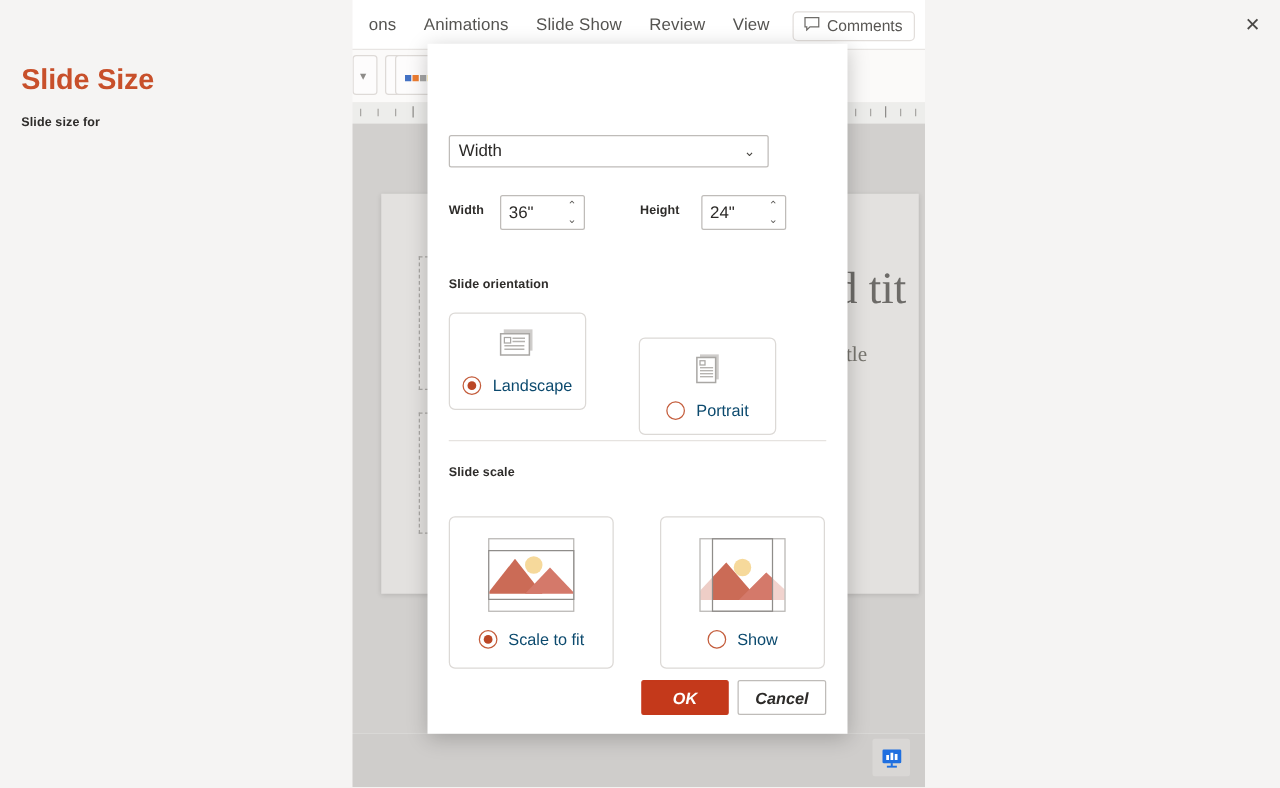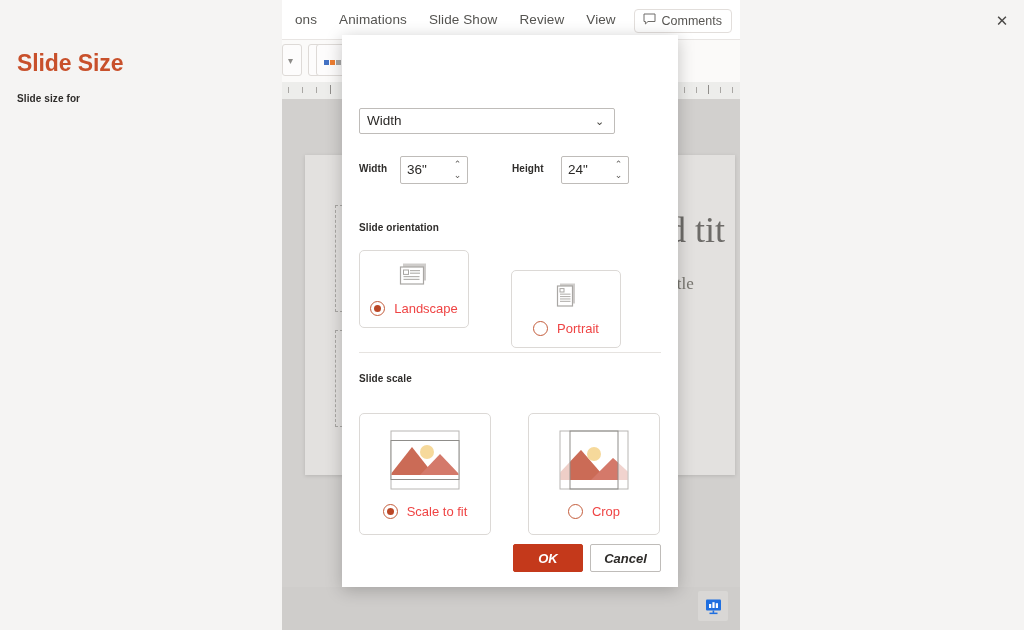--- a/index.html
+++ b/index.html
@@ -367,21 +367,21 @@
   .radio.on::after {
     content: "";
     position: absolute;
     left: 3px; top: 3px;
     width: 7px; height: 7px;
     border-radius: 50%;
     background: #bb4726;
   }
   .opt-text {
     font-size: 13px;
-    color: #ef4444;
+    color: #0c4a6e;
     white-space: nowrap;
   }
 
   .scale-thumb {
     position: absolute;
     left: 50%;
     top: 16px;
     transform: translateX(-50%);
   }
 
@@ -617,20 +617,20 @@
         <g clip-path="url(#cropclip)">
           <polygon points="22,20 48,50 -6,50" fill="#cb6b56"></polygon>
           <polygon points="54,28 78,50 32,50" fill="#d4796a"></polygon>
           <circle cx="35" cy="24" r="7" fill="#f6d99b"></circle>
         </g>
         <rect x="11" y="1" width="48" height="58" fill="none" stroke="#8f8d8a" stroke-width="1"></rect>
       </svg>
     </span>
     <div class="scale-row">
       <span class="radio"></span>
-      <span class="opt-text">Crop</span>
+      <span class="opt-text">Show</span>
     </div>
   </div>
 
   <div class="btn btn-ok">OK</div>
   <div class="btn btn-cancel">Cancel</div>
 
 </div>
 
 </body></html>

